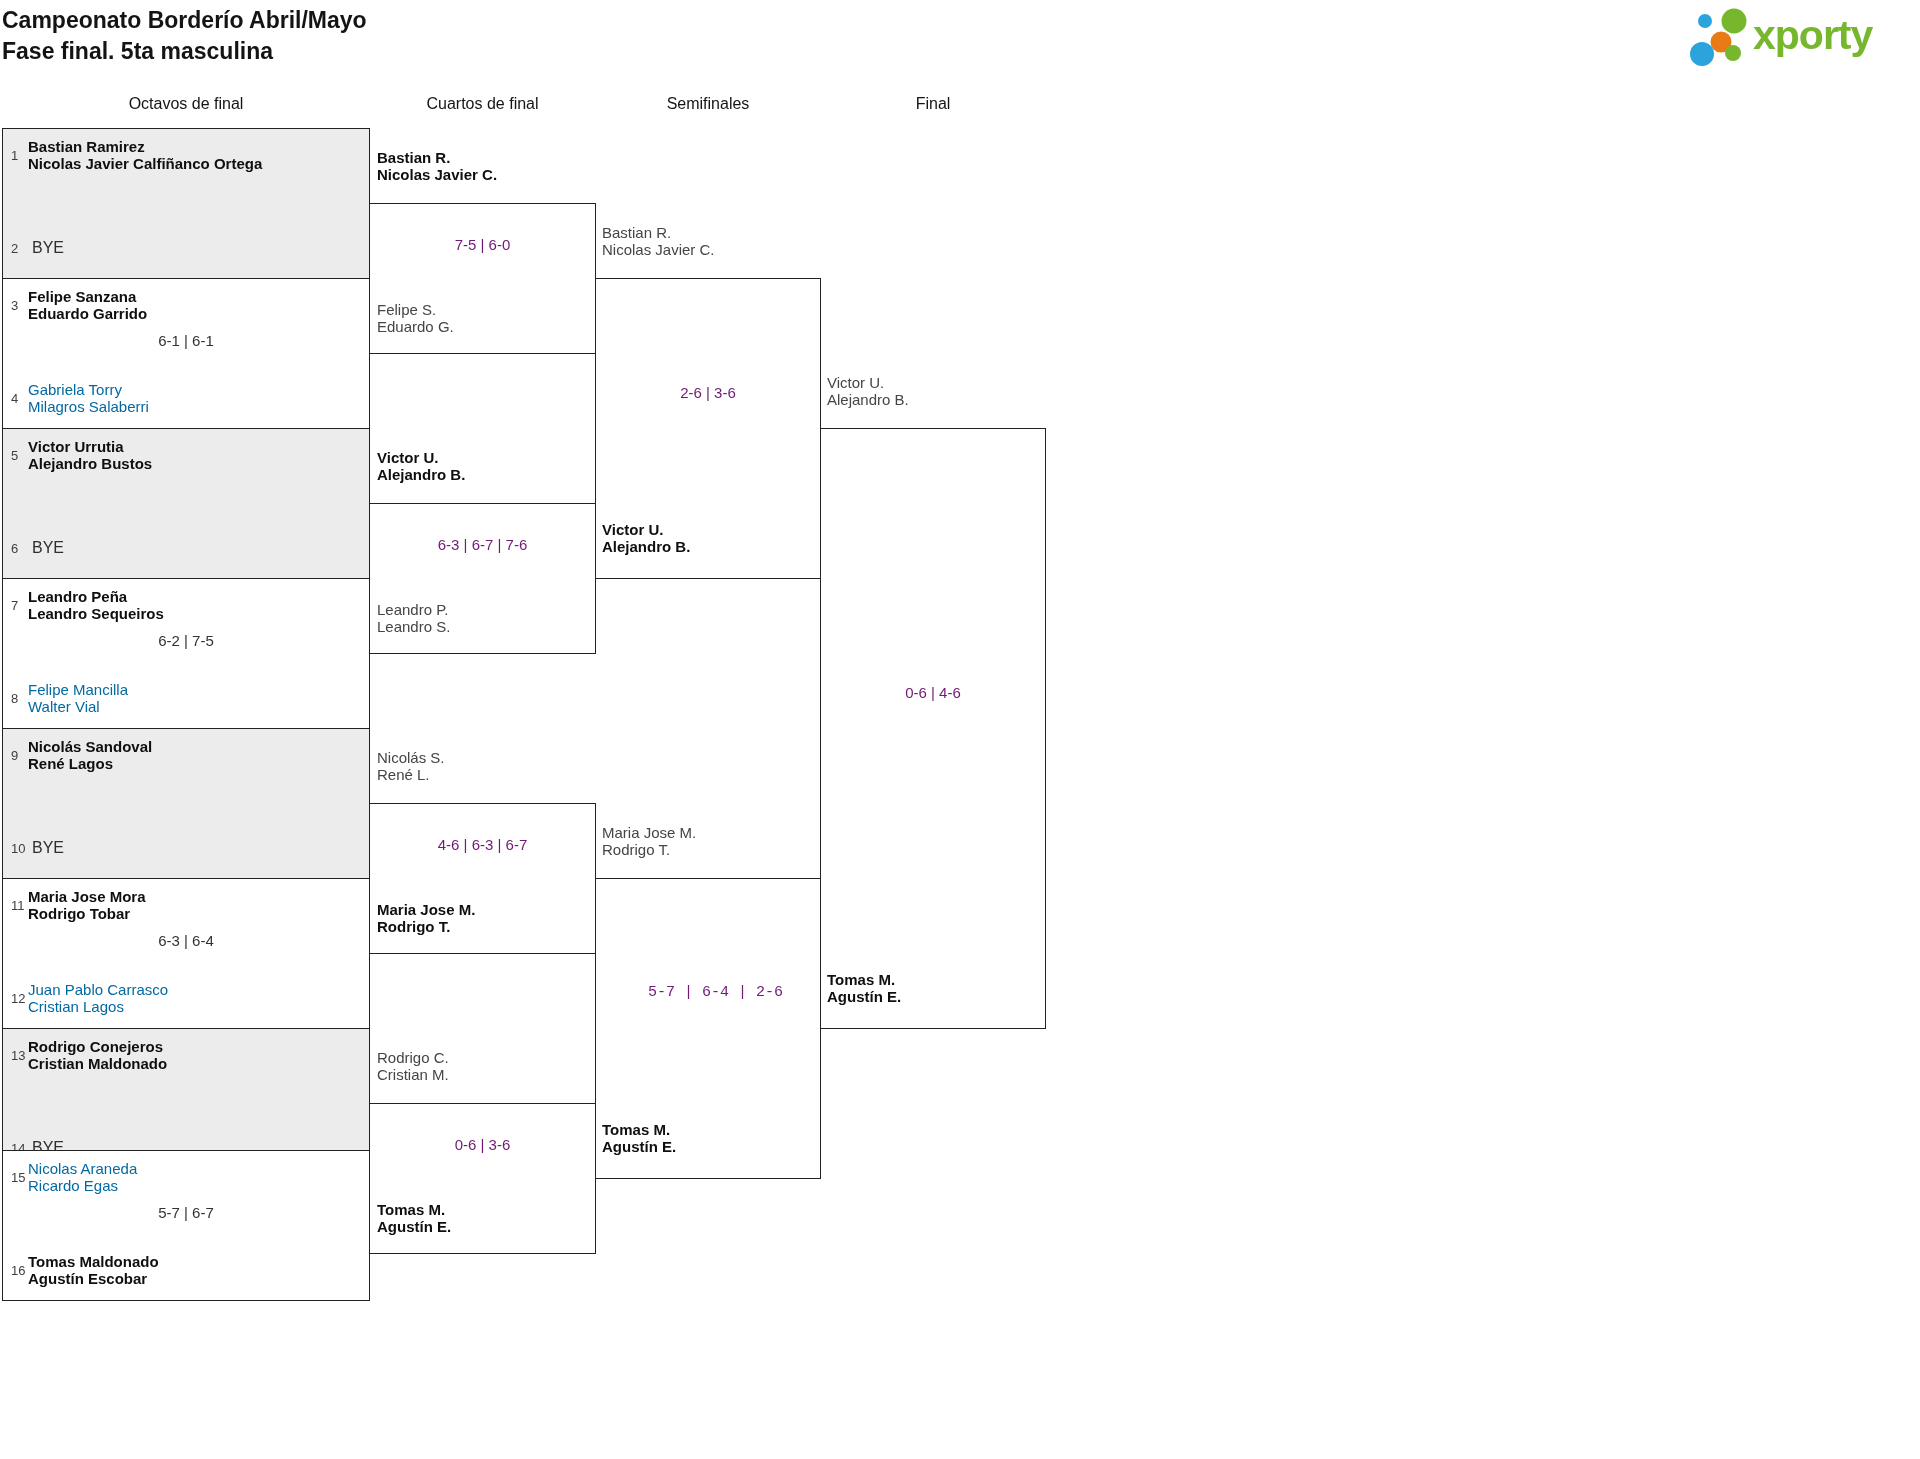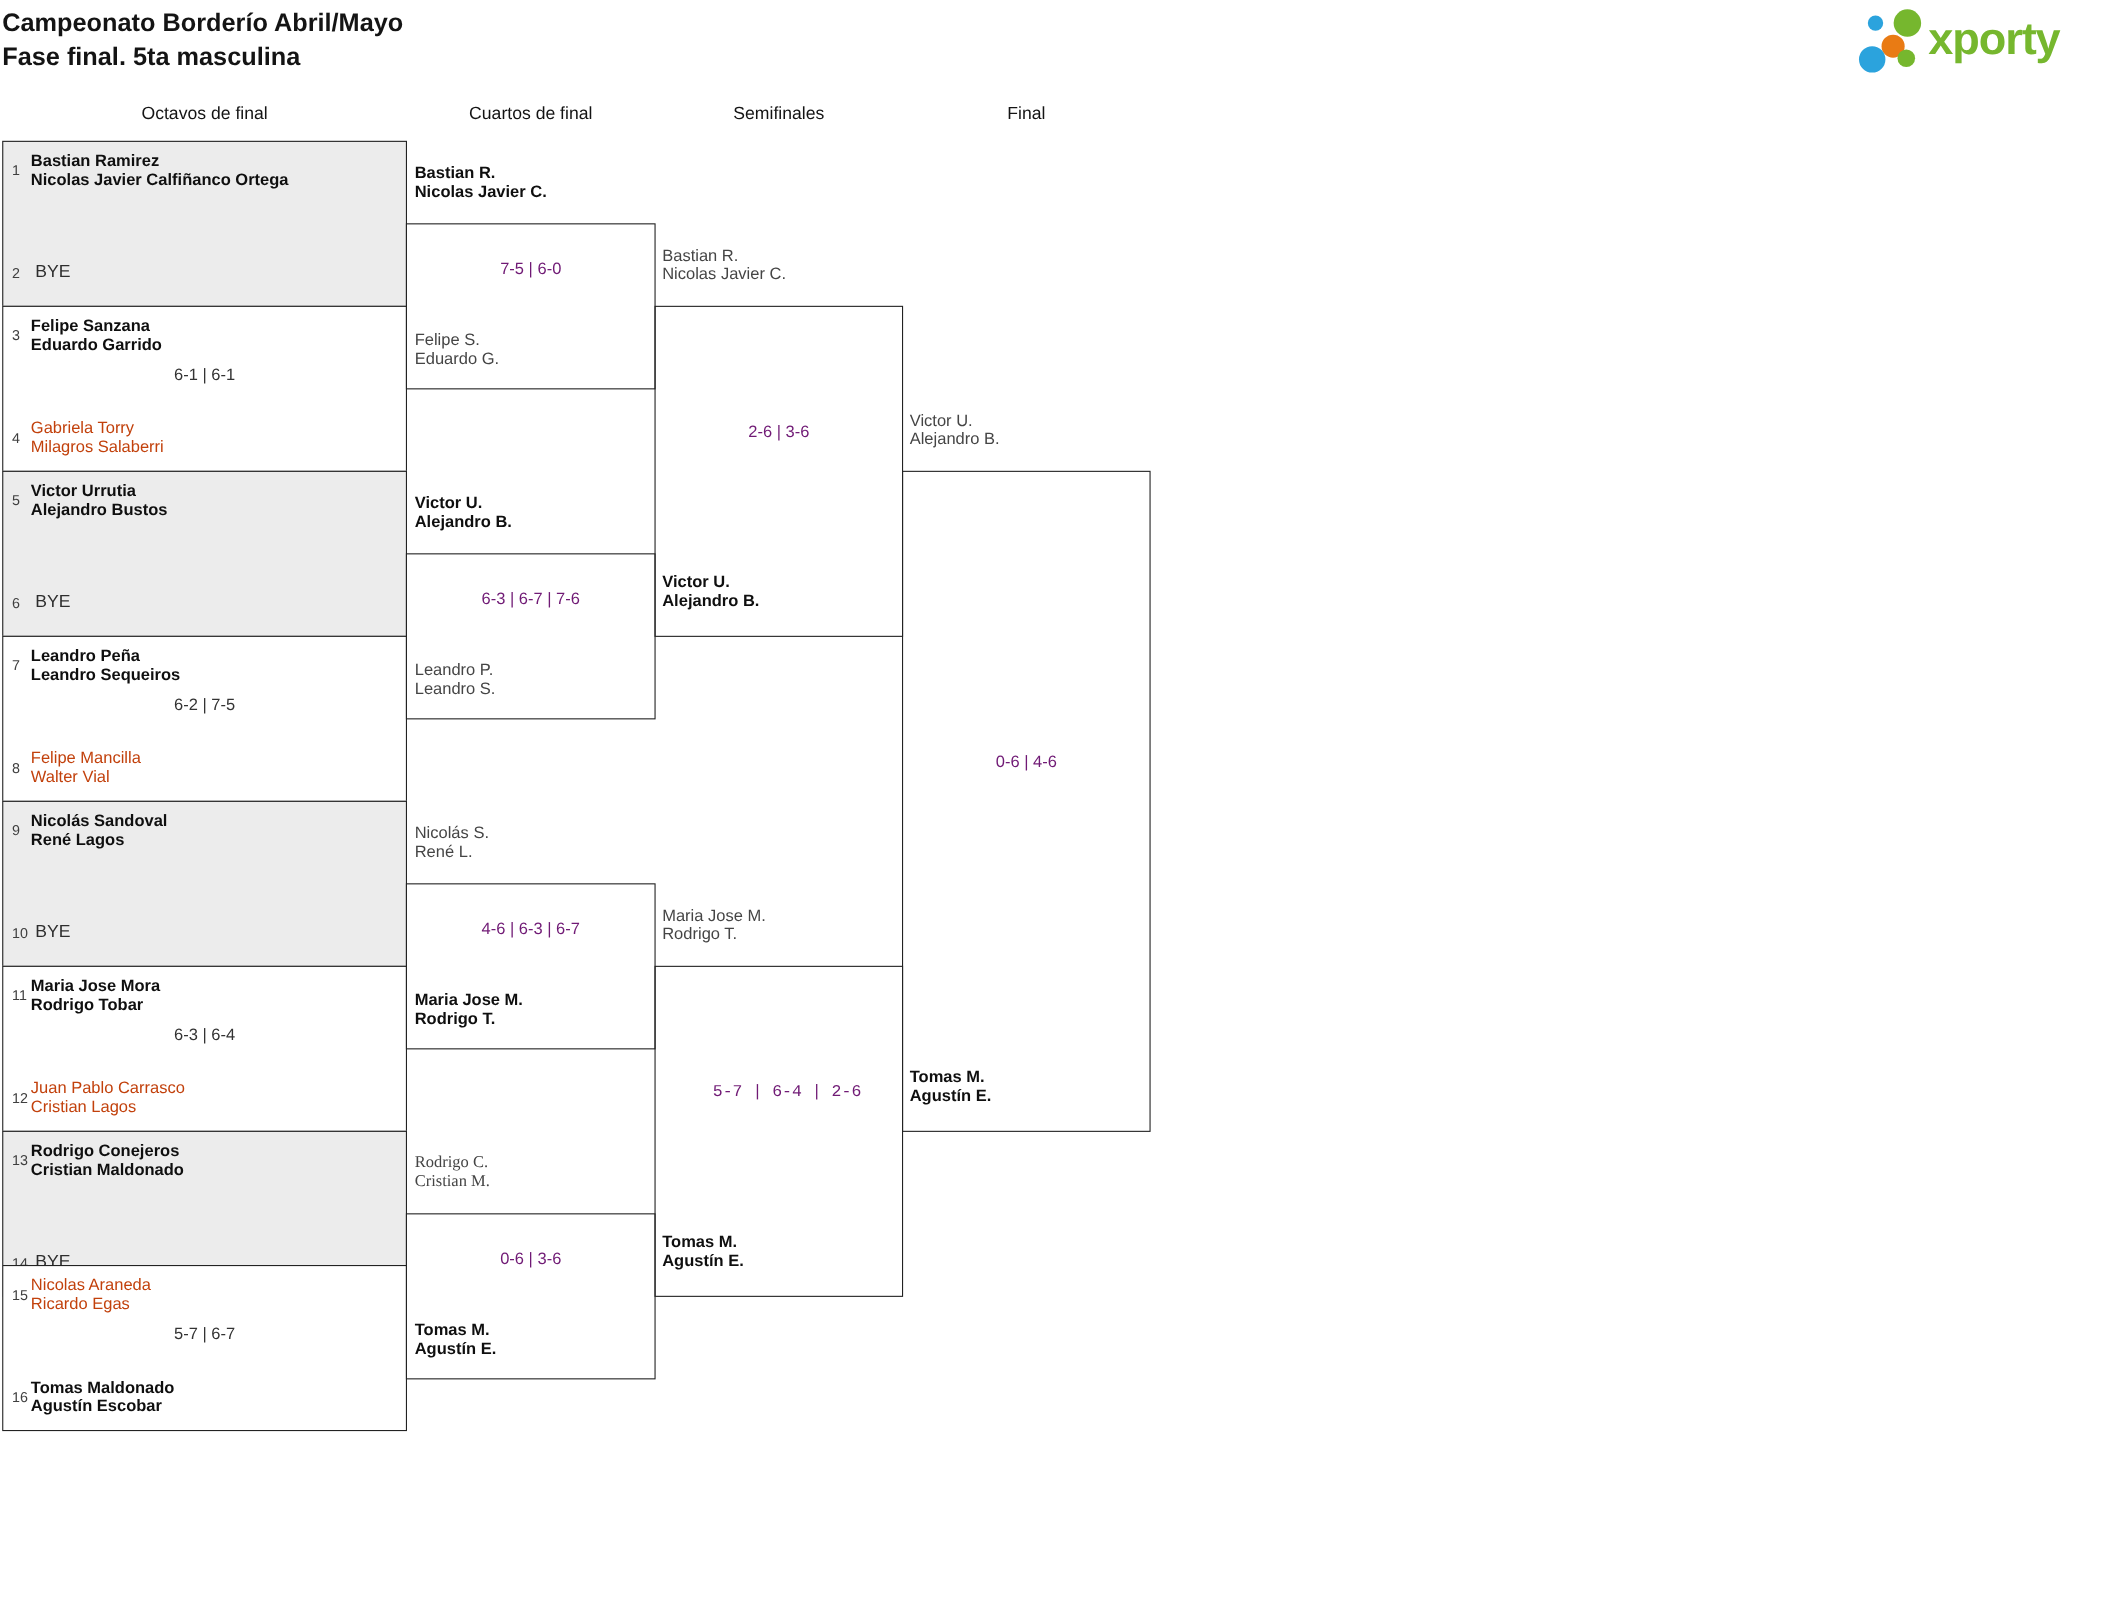--- a/index.html
+++ b/index.html
@@ -7,21 +7,21 @@
         font-family:"Liberation Sans","DejaVu Sans",sans-serif;}
   .title{position:absolute;left:2px;top:5px;font-size:23px;line-height:31px;font-weight:700;color:#141414;}
   .logo{position:absolute;left:1688px;top:2px;width:210px;height:66px;}
   .logo-text{position:absolute;left:1753px;top:12px;font-size:41px;font-weight:800;letter-spacing:-1px;color:#76b72e;}
   .rlabel{position:absolute;top:95px;font-size:16px;font-weight:500;color:#141414;text-align:center;}
   .box16{position:absolute;left:2px;width:368px;height:151px;border:1px solid #222;box-sizing:border-box;background:#fff;}
   .box16.bye{background:#ececec;}
   .boxR{position:absolute;border:1px solid #222;box-sizing:border-box;background:transparent;}
   .team{position:absolute;left:1px;right:1px;}
   .team .sd{position:absolute;left:7px;top:50%;transform:translateY(-50%);font-size:13px;color:#3f3f3f;}
-  .team .nm{margin-left:24px;font-size:15px;line-height:17px;color:#c2410c;}
+  .team .nm{margin-left:24px;font-size:15px;line-height:17px;color:#0369a1;}
   .team.win .nm{font-weight:700;color:#0f0f0f;}
   .t1{top:9px;}
   .t2{top:102px;}
   .byerow{top:110px;height:17px;}
   .byerow .bye-label{margin-left:28px;font-size:16px;line-height:17px;color:#2e2e2e;}
   .score16{position:absolute;left:0;right:0;top:53px;text-align:center;font-size:15px;color:#333;}
   .rteam{position:absolute;font-size:15px;line-height:17px;color:#454545;width:215px;}
   .rteam.win{font-weight:700;color:#0f0f0f;}
   .rscore{position:absolute;text-align:center;font-size:15px;color:#701a75;}
 </style>
@@ -205,21 +205,21 @@
   <div class="rteam" style="left:377px;top:749px;">
     <div>Nicolás S.</div>
     <div>René L.</div>
   </div>
   <div class="rscore" style="left:369px;width:227px;top:836px;">4-6 | 6-3 | 6-7</div>
   <div class="rteam win" style="left:377px;top:901px;">
     <div>Maria Jose M.</div>
     <div>Rodrigo T.</div>
   </div>
 
-  <div class="rteam" style="left:377px;top:1049px;font-family:Liberation Serif, serif;">
+  <div class="rteam" style="left:377px;top:1049px;">
     <div>Rodrigo C.</div>
     <div>Cristian M.</div>
   </div>
   <div class="rscore" style="left:369px;width:227px;top:1136px;">0-6 | 3-6</div>
   <div class="rteam win" style="left:377px;top:1201px;">
     <div>Tomas M.</div>
     <div>Agustín E.</div>
   </div>
 
   <div class="boxR" style="left:595px;top:278px;width:226px;height:301px;"></div>

